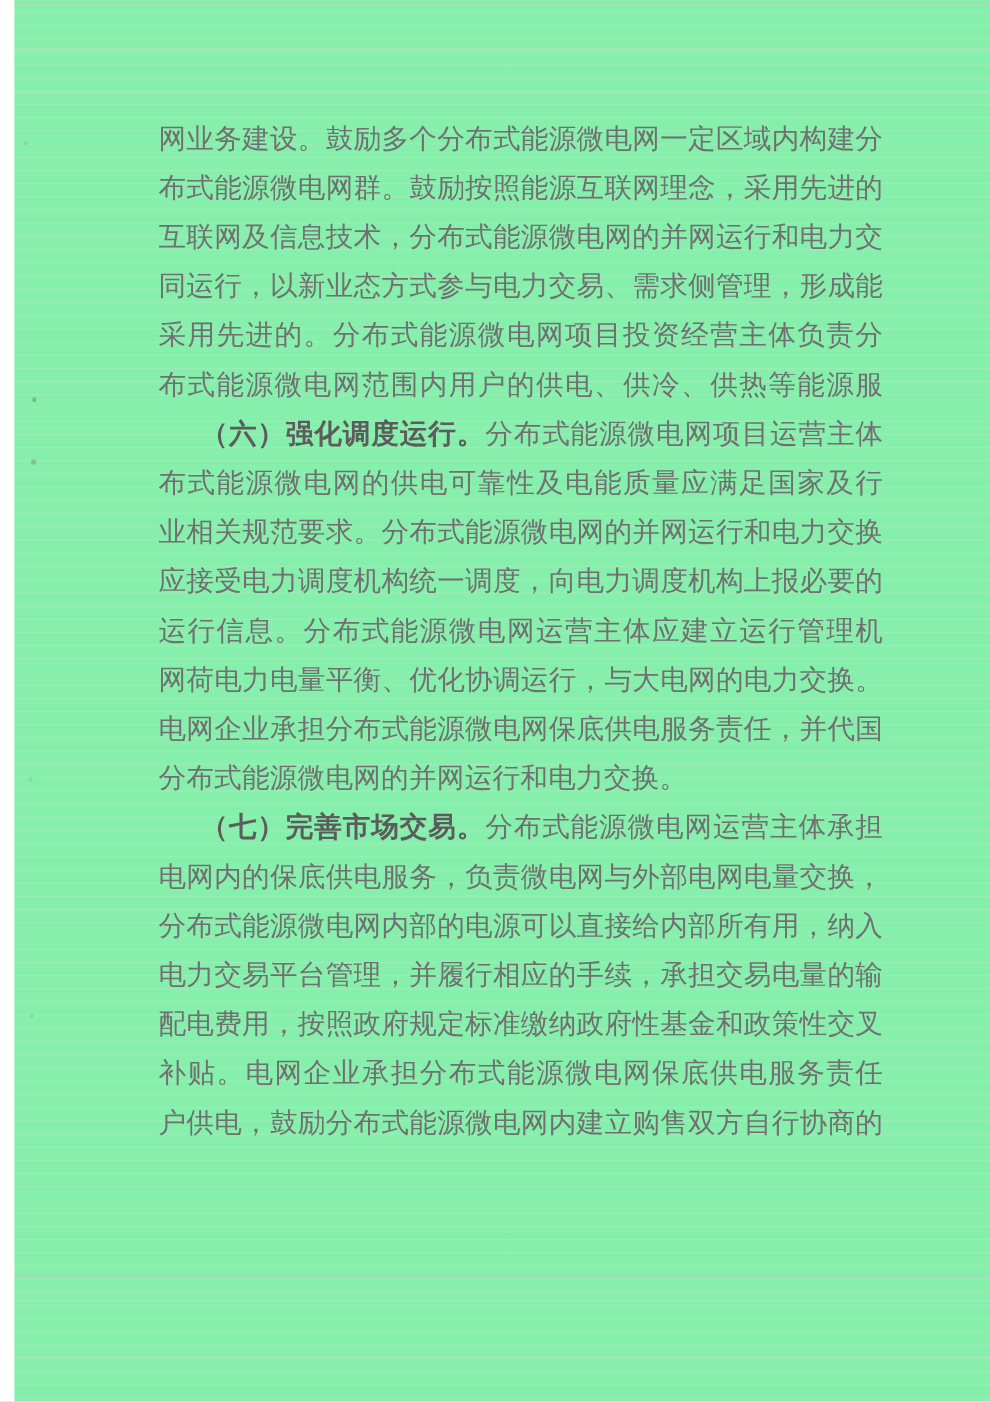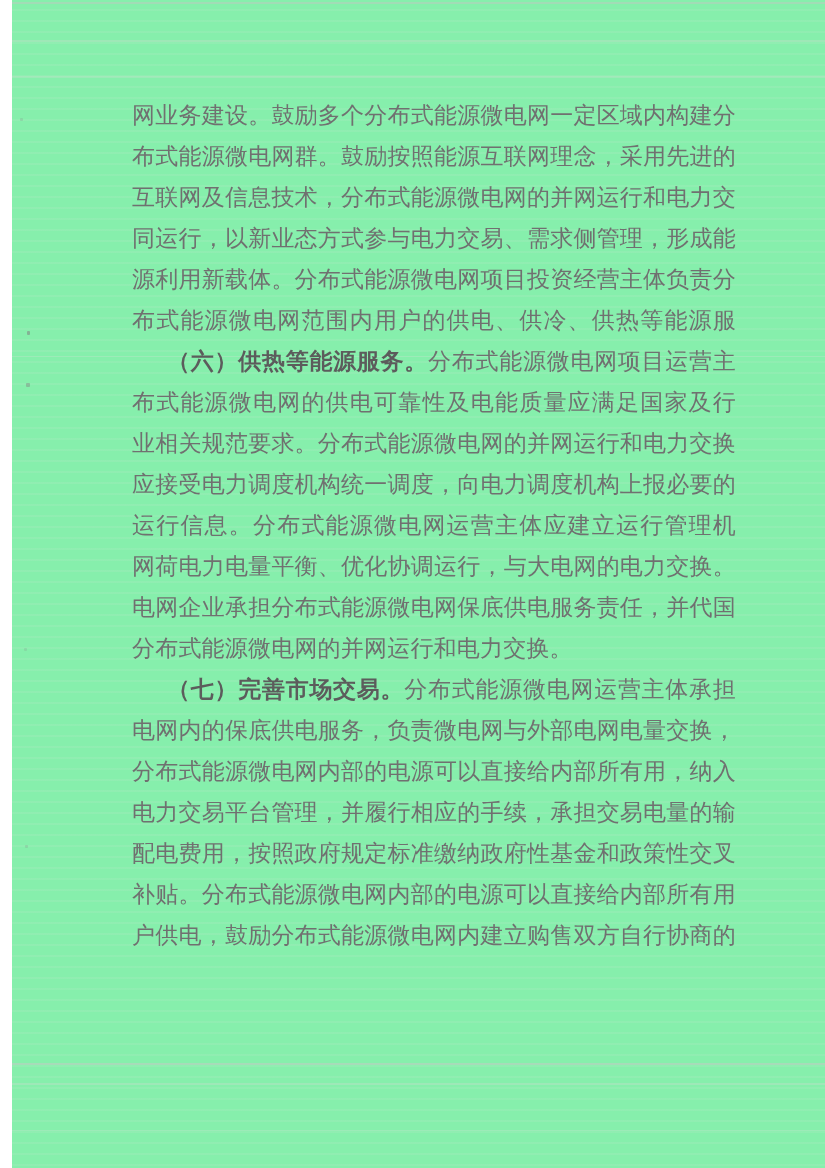--- a/index.html
+++ b/index.html
@@ -89,31 +89,31 @@
   <div class="speck p2"></div>
   <div class="speck p3"></div>
   <div class="speck p4"></div>
   <div class="speck p5"></div>
 
   <div class="text-block">
       <div class="line">网业务建设。鼓励多个分布式能源微电网一定区域内构建分</div>
       <div class="line">布式能源微电网群。鼓励按照能源互联网理念，采用先进的</div>
       <div class="line">互联网及信息技术，分布式能源微电网的并网运行和电力交换</div>
       <div class="line">同运行，以新业态方式参与电力交易、需求侧管理，形成能</div>
-      <div class="line">源利用新载体。分布式能源微电网项目投资经营主体负责分</div>
+      <div class="line">采用先进的。分布式能源微电网项目投资经营主体负责分</div>
       <div class="line">布式能源微电网范围内用户的供电、供冷、供热等能源服务，</div>
-      <div class="line indent"><span class="lead">（六）供热等能源服务。</span>分布式能源微电网项目运营主体</div>
+      <div class="line indent"><span class="lead">（六）强化调度运行。</span>分布式能源微电网项目运营主体</div>
       <div class="line">布式能源微电网的供电可靠性及电能质量应满足国家及行</div>
       <div class="line">业相关规范要求。分布式能源微电网的并网运行和电力交换</div>
       <div class="line">应接受电力调度机构统一调度，向电力调度机构上报必要的</div>
       <div class="line">运行信息。分布式能源微电网运营主体应建立运行管理机</div>
       <div class="line">网荷电力电量平衡、优化协调运行，与大电网的电力交换。</div>
       <div class="line">电网企业承担分布式能源微电网保底供电服务责任，并代国</div>
       <div class="line last">分布式能源微电网的并网运行和电力交换。</div>
       <div class="line indent"><span class="lead">（七）完善市场交易。</span>分布式能源微电网运营主体承担</div>
       <div class="line">电网内的保底供电服务，负责微电网与外部电网电量交换，</div>
       <div class="line">分布式能源微电网内部的电源可以直接给内部所有用，纳入</div>
       <div class="line">电力交易平台管理，并履行相应的手续，承担交易电量的输</div>
       <div class="line">配电费用，按照政府规定标准缴纳政府性基金和政策性交叉</div>
-      <div class="line">补贴。分布式能源微电网内部的电源可以直接给内部所有用</div>
+      <div class="line">补贴。电网企业承担分布式能源微电网保底供电服务责任</div>
       <div class="line">户供电，鼓励分布式能源微电网内建立购售双方自行协商的</div>
     </div>
 </div>
 
 </body></html>

